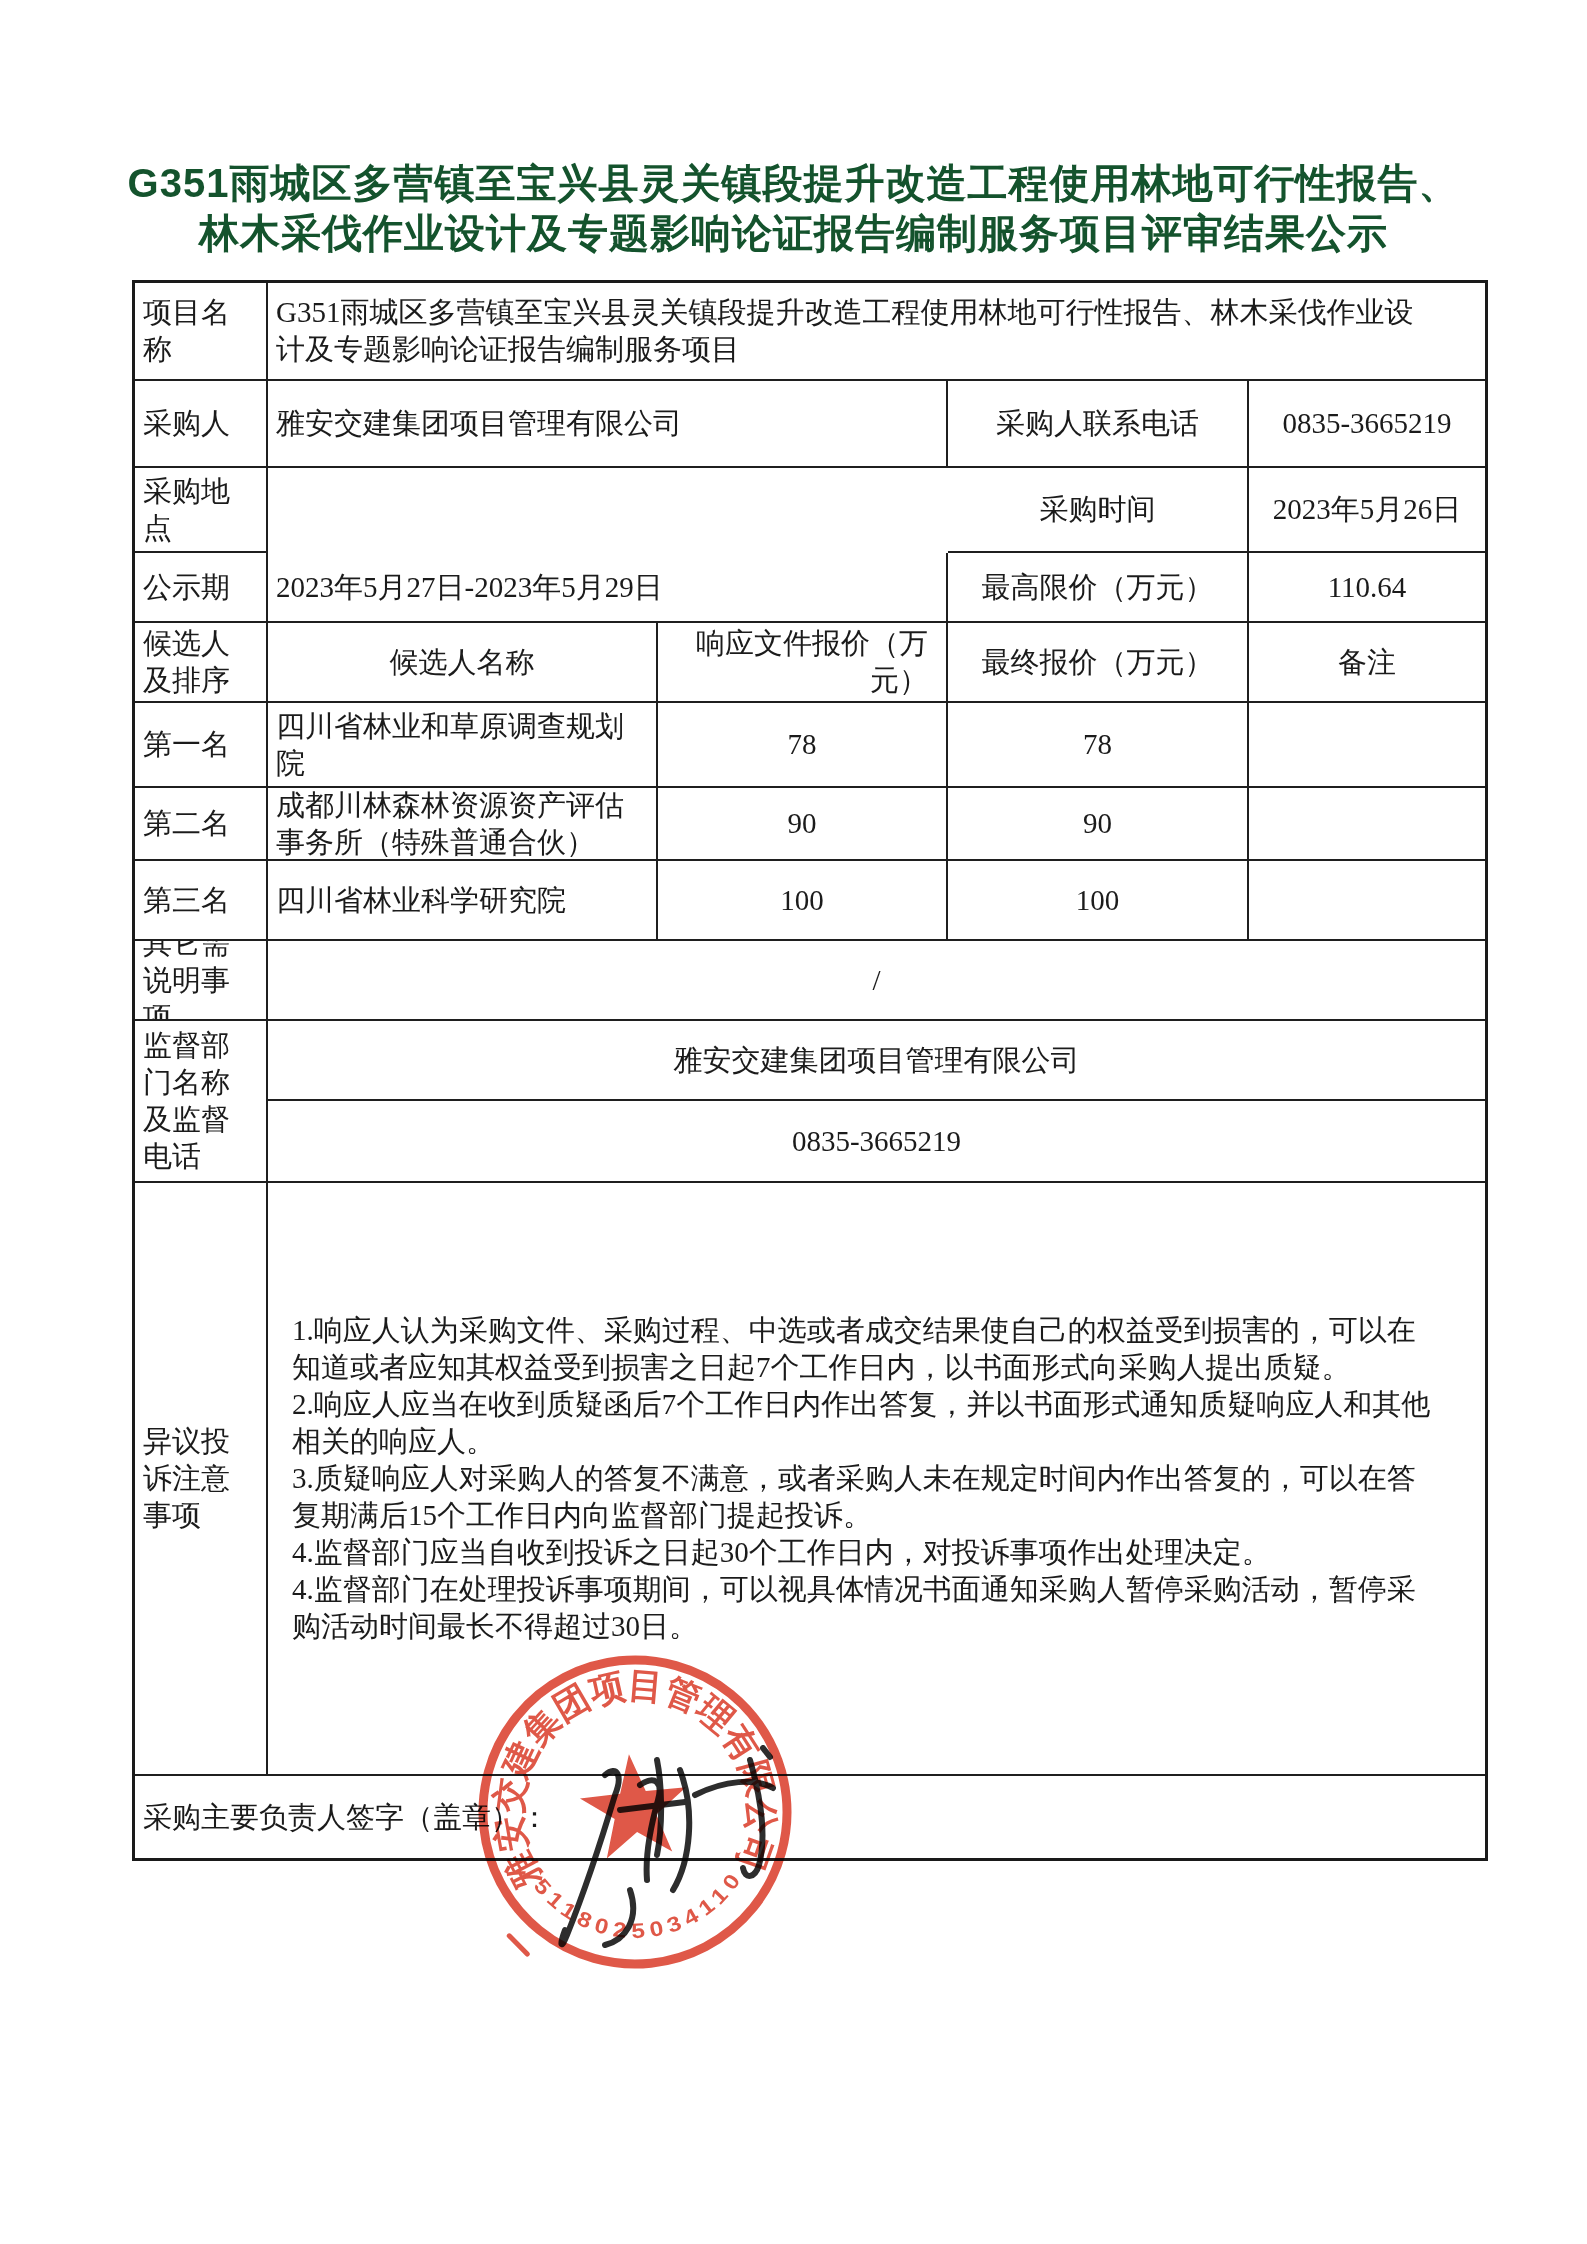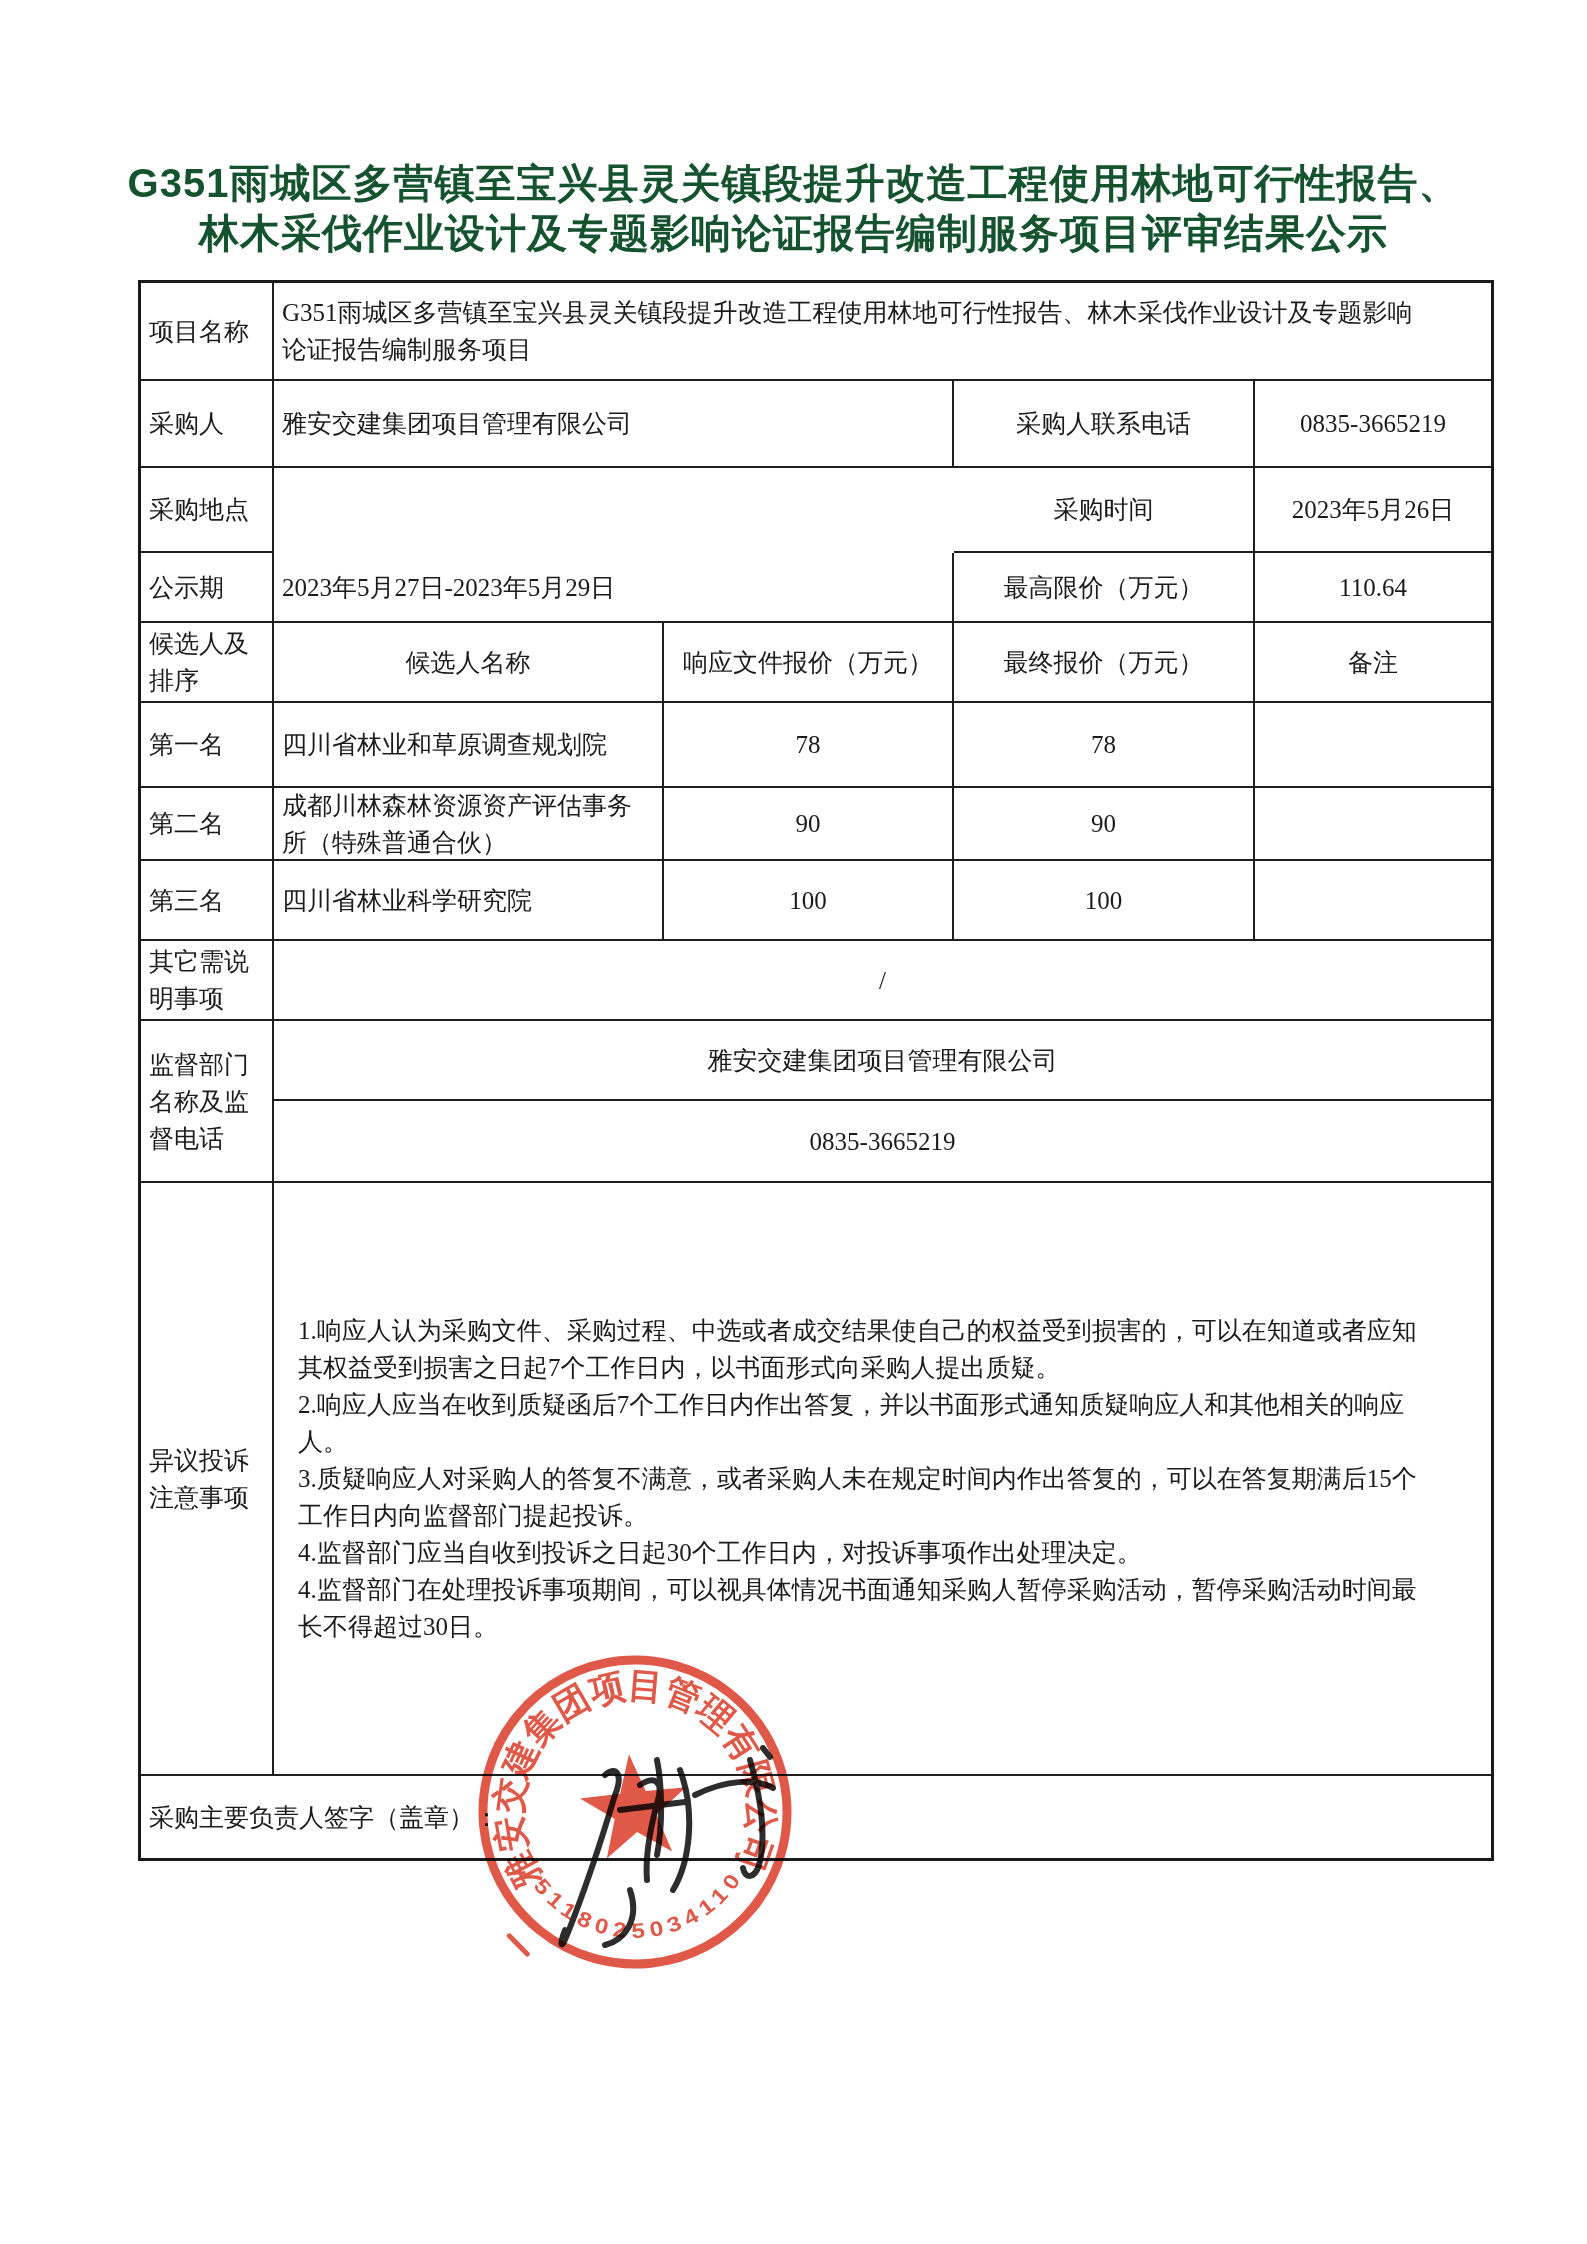--- a/index.html
+++ b/index.html
@@ -6,26 +6,26 @@
   .page{
     position:relative;width:1587px;height:2244px;background:#ffffff;overflow:hidden;
     font-family:"Liberation Serif","DejaVu Serif",serif;color:#1b1b1b;
   }
   .doc-title{
     position:absolute;left:0;top:158px;width:100%;
     text-align:center;font-family:"Liberation Sans","DejaVu Sans",sans-serif;
     font-weight:700;font-size:40px;line-height:50px;color:#14532d;letter-spacing:1px;
   }
   .grid{
-    position:absolute;left:138px;top:280px;
+    position:absolute;left:132px;top:280px;
     display:grid;
     grid-template-columns:133px 390px 290px 301px 236px;
     grid-template-rows:98px 87px 85px 70px 80px 85px 73px 80px 80px 80px 82px 593px 82px;
     border:3px solid #1a1a1a;
-    font-size:25px;line-height:37px;
+    font-size:29px;line-height:37px;
   }
   .cell{
     display:flex;align-items:center;justify-content:flex-start;
     padding:2px 8px;border-right:2px solid #1f1f1f;border-bottom:2px solid #1f1f1f;
     overflow:hidden;word-break:break-all;
   }
   .cell.center{justify-content:center;text-align:right;}
   .cell.noR{border-right:none;}
   .cell.noB{border-bottom:none;}
   .cell.hdr{padding:2px 18px;}

